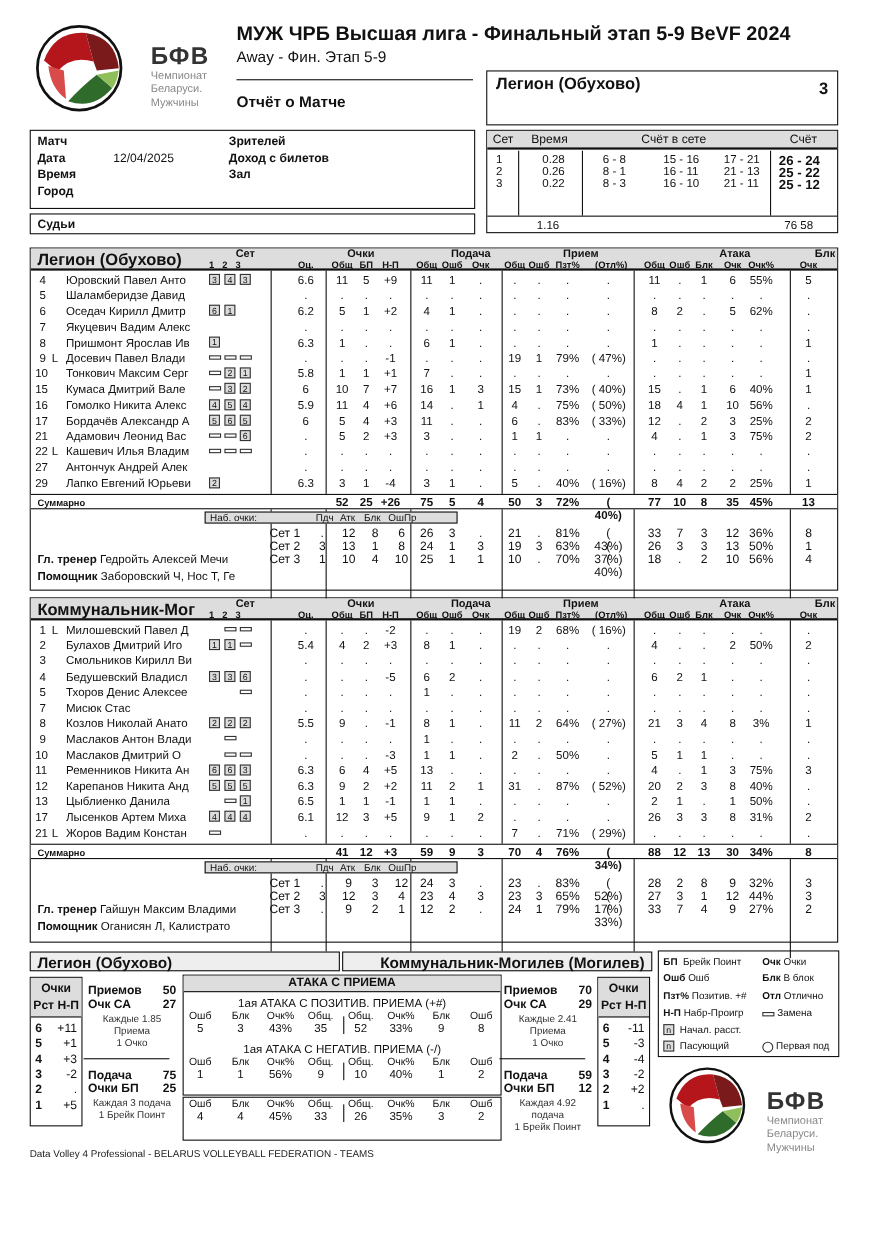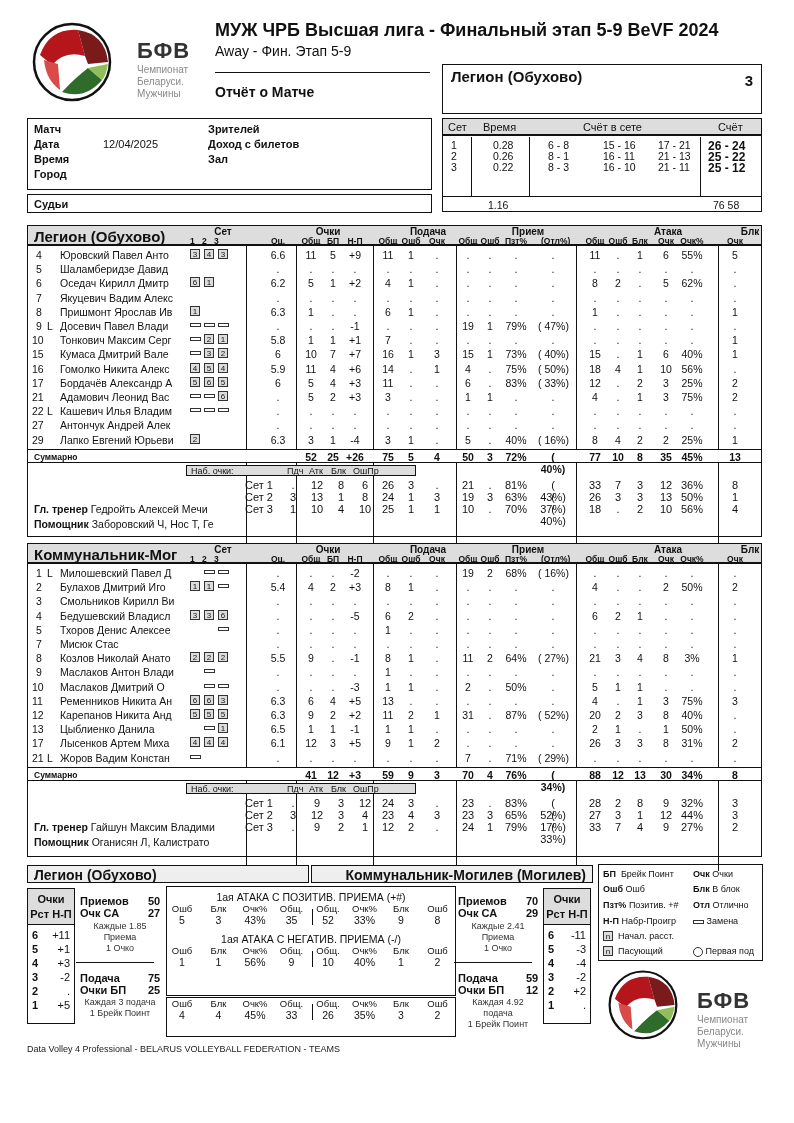--- a/index.html
+++ b/index.html
@@ -1154,20 +1154,21 @@
     <div class="rcv" style="left:458px;top:972px">Подача</div>
     <div class="rcv" style="left:526px;top:972px">59</div>
     <div class="rcv" style="left:458px;top:984px">Очки БП</div>
     <div class="rcv" style="left:526px;top:984px">12</div>
     <div class="small-c" style="left:452px;top:997px;width:92px">Каждая 4.92</div>
     <div class="small-c" style="left:452px;top:1008px;width:92px">подача</div>
     <div class="small-c" style="left:452px;top:1019px;width:92px">1 Брейк Поинт</div>
   </div>
 
 <div class="atk" style="left:166px;top:886px;width:290px;height:110px">
+ <div class="h">АТАКА С ПРИЕМА</div>
  <div style="text-align:center;font-size:10.5px;margin-top:4px">1ая АТАКА С ПОЗИТИВ. ПРИЕМА (+#)</div>
  <div id="posgrid" style="position:relative;height:30px">
       <span class="c" style="position:absolute;left:15px;top:0;font-size:9.5px;width:34px;margin-left:-17px">Ошб</span>
       <span class="c" style="position:absolute;left:15px;top:11px;width:34px;margin-left:-17px">5</span>
       <span class="c" style="position:absolute;left:51.5px;top:0;font-size:9.5px;width:34px;margin-left:-17px">Блк</span>
       <span class="c" style="position:absolute;left:51.5px;top:11px;width:34px;margin-left:-17px">3</span>
       <span class="c" style="position:absolute;left:88px;top:0;font-size:9.5px;width:34px;margin-left:-17px">Очк%</span>
       <span class="c" style="position:absolute;left:88px;top:11px;width:34px;margin-left:-17px">43%</span>
       <span class="c" style="position:absolute;left:124.5px;top:0;font-size:9.5px;width:34px;margin-left:-17px">Общ.</span>
       <span class="c" style="position:absolute;left:124.5px;top:11px;width:34px;margin-left:-17px">35</span>

